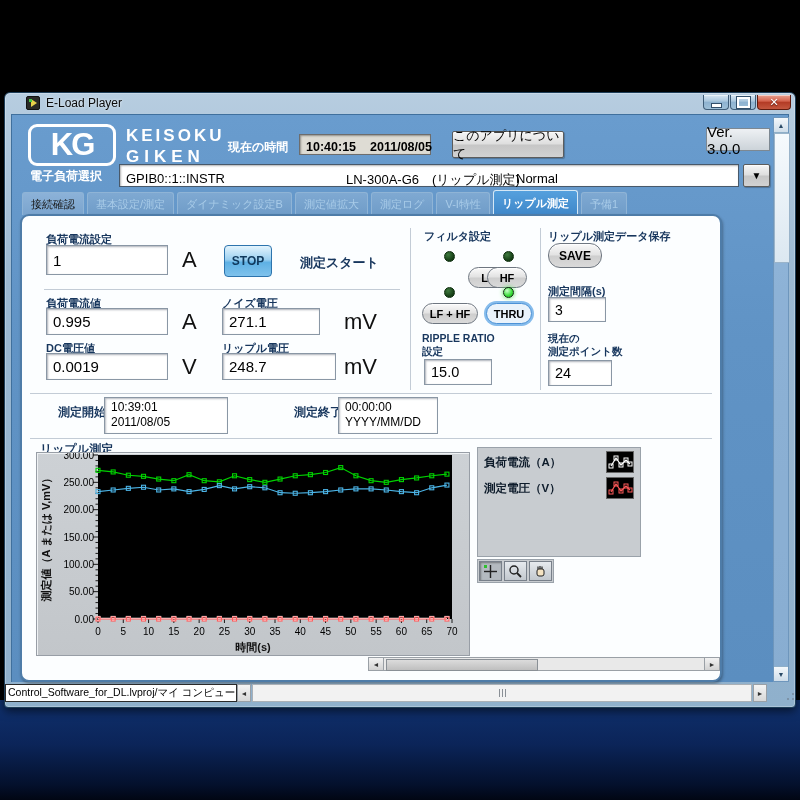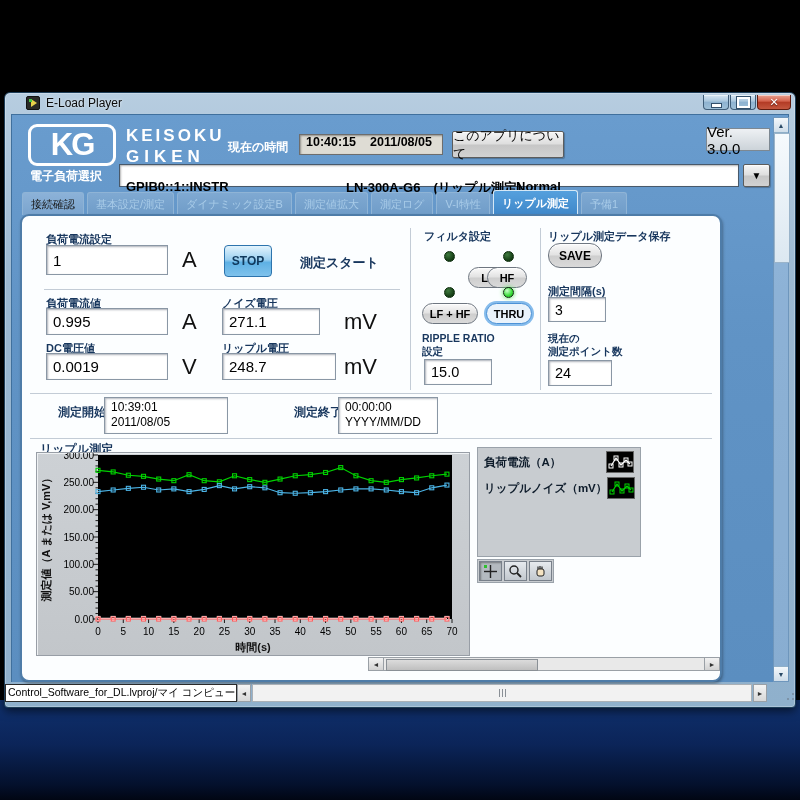--- a/index.html
+++ b/index.html
@@ -28,33 +28,33 @@
   .g-close{color:#fff;font-size:11px;font-weight:bold;text-shadow:0 1px 1px #5a150a;line-height:1;}
   
   .client{left:11px;top:114px;width:778px;height:568px;
     background:linear-gradient(180deg,#699cce 0%,#6093c5 40%,#5b8ec0 100%);
     border:1px solid #40709d;border-bottom:none;}
   
   .kg-box{left:28px;top:124px;width:88px;height:42px;border:3px solid #fff;border-radius:9px;
     display:flex;align-items:center;justify-content:center;color:#fff;font-size:31px;font-weight:bold;letter-spacing:-2px;}
   .brand{left:126px;top:125px;color:#fff;font-weight:bold;font-size:17px;line-height:21px;letter-spacing:3px;}
   .wlbl{color:#fff;font-size:12px;font-weight:bold;}
-  .clock{left:299px;top:134px;width:144px;height:21px;background:#dedcd4;
+  .clock{left:299px;top:134px;width:132px;height:21px;background:#dedcd4;
     border:1px solid #6d6d6d;box-shadow:inset 1px 1px 2px rgba(0,0,0,.35);
-    display:flex;align-items:flex-start;padding-left:6px;font-size:12.5px;font-weight:600;color:#000;}
+    display:flex;align-items:flex-end;padding-left:6px;font-size:12.5px;font-weight:600;color:#000;}
   .clock span{margin-right:14px;}
   .btn{display:flex;align-items:center;justify-content:center;color:#000;
     background:linear-gradient(180deg,#f6f6f6 0%,#dedede 48%,#c6c6c6 52%,#d2d2d2 100%);
     border:1px solid #5c5c5c;border-radius:2px;box-shadow:0 1px 0 rgba(255,255,255,.7) inset,1px 1px 1px rgba(0,0,0,.25);}
   .about{left:452px;top:131px;width:112px;height:27px;font-size:13px;}
   .verbox{left:706px;top:128px;width:64px;height:23px;display:flex;align-items:center;justify-content:center;
     background:linear-gradient(180deg,#eef1f4,#ccd3d9);border:1px solid #7d8892;font-size:15px;color:#000;}
   .combo{left:119px;top:164px;width:620px;height:23px;background:#fff;border:1px solid #49596a;
     box-shadow:inset 1px 1px 2px rgba(0,0,0,.3);}
-  .combo span{position:absolute;top:6px;font-size:13px;font-weight:bold;color:#000;white-space:nowrap;margin-top:8px;}
+  .combo span{position:absolute;top:6px;font-size:13px;font-weight:normal;color:#000;white-space:nowrap;}
   .drop{left:743px;top:164px;width:27px;height:23px;font-size:10px;}
   
   .tabs{left:22px;top:192px;height:23px;display:flex;gap:3px;align-items:flex-end;}
   .tab{height:22px;padding:0 8px;display:flex;align-items:center;font-size:11px;color:#a8cbe8;
     background:linear-gradient(180deg,#7fa9d2,#6f9cc8);border:1px solid #8fb4d6;border-bottom:none;
     border-radius:3px 3px 0 0;white-space:nowrap;}
   .tab.first{color:#161616;background:linear-gradient(180deg,#8cb2d8,#7aa4ce);}
   .tab.sel{height:24px;color:#fff;font-weight:bold;background:linear-gradient(180deg,#55a0dd,#3f87c9);
     border-color:#d5e8f6;}
   
@@ -419,28 +419,28 @@
     <span class="legend-glyph"><svg width="26" height="20">
           <polyline points="4,14 9,6 14,13 19,8 23,12" fill="none" stroke="#ffffff" stroke-width="1.2"></polyline>
           <rect x="2" y="12" width="4" height="4" fill="none" stroke="#ffffff"></rect>
           <rect x="7" y="4" width="4" height="4" fill="none" stroke="#ffffff"></rect>
           <rect x="12" y="11" width="4" height="4" fill="none" stroke="#ffffff"></rect>
           <rect x="17" y="6" width="4" height="4" fill="none" stroke="#ffffff"></rect>
           <rect x="21" y="10" width="4" height="4" fill="none" stroke="#ffffff"></rect>
         </svg></span>
   </div>
   <div class="legend-row">
-    <span class="t">リップルノイズ（mV）</span>
+    <span class="t">測定電圧（V）</span>
     <span class="legend-glyph"><svg width="26" height="20">
-          <polyline points="4,14 9,6 14,13 19,8 23,12" fill="none" stroke="#00d200" stroke-width="1.2"></polyline>
-          <rect x="2" y="12" width="4" height="4" fill="none" stroke="#00d200"></rect>
-          <rect x="7" y="4" width="4" height="4" fill="none" stroke="#00d200"></rect>
-          <rect x="12" y="11" width="4" height="4" fill="none" stroke="#00d200"></rect>
-          <rect x="17" y="6" width="4" height="4" fill="none" stroke="#00d200"></rect>
-          <rect x="21" y="10" width="4" height="4" fill="none" stroke="#00d200"></rect>
+          <polyline points="4,14 9,6 14,13 19,8 23,12" fill="none" stroke="#ff5a5a" stroke-width="1.2"></polyline>
+          <rect x="2" y="12" width="4" height="4" fill="none" stroke="#ff5a5a"></rect>
+          <rect x="7" y="4" width="4" height="4" fill="none" stroke="#ff5a5a"></rect>
+          <rect x="12" y="11" width="4" height="4" fill="none" stroke="#ff5a5a"></rect>
+          <rect x="17" y="6" width="4" height="4" fill="none" stroke="#ff5a5a"></rect>
+          <rect x="21" y="10" width="4" height="4" fill="none" stroke="#ff5a5a"></rect>
         </svg></span>
   </div>
 </div>
 
 <div class="a palette">
   <div class="pbtn pressed">
     <svg width="15" height="15">
       <line x1="7.5" y1="1" x2="7.5" y2="14" stroke="#222" stroke-width="1.4"></line>
       <line x1="1" y1="7.5" x2="14" y2="7.5" stroke="#222" stroke-width="1.4"></line>
       <rect x="1" y="1" width="3" height="3" fill="#2fbf2f"></rect>

